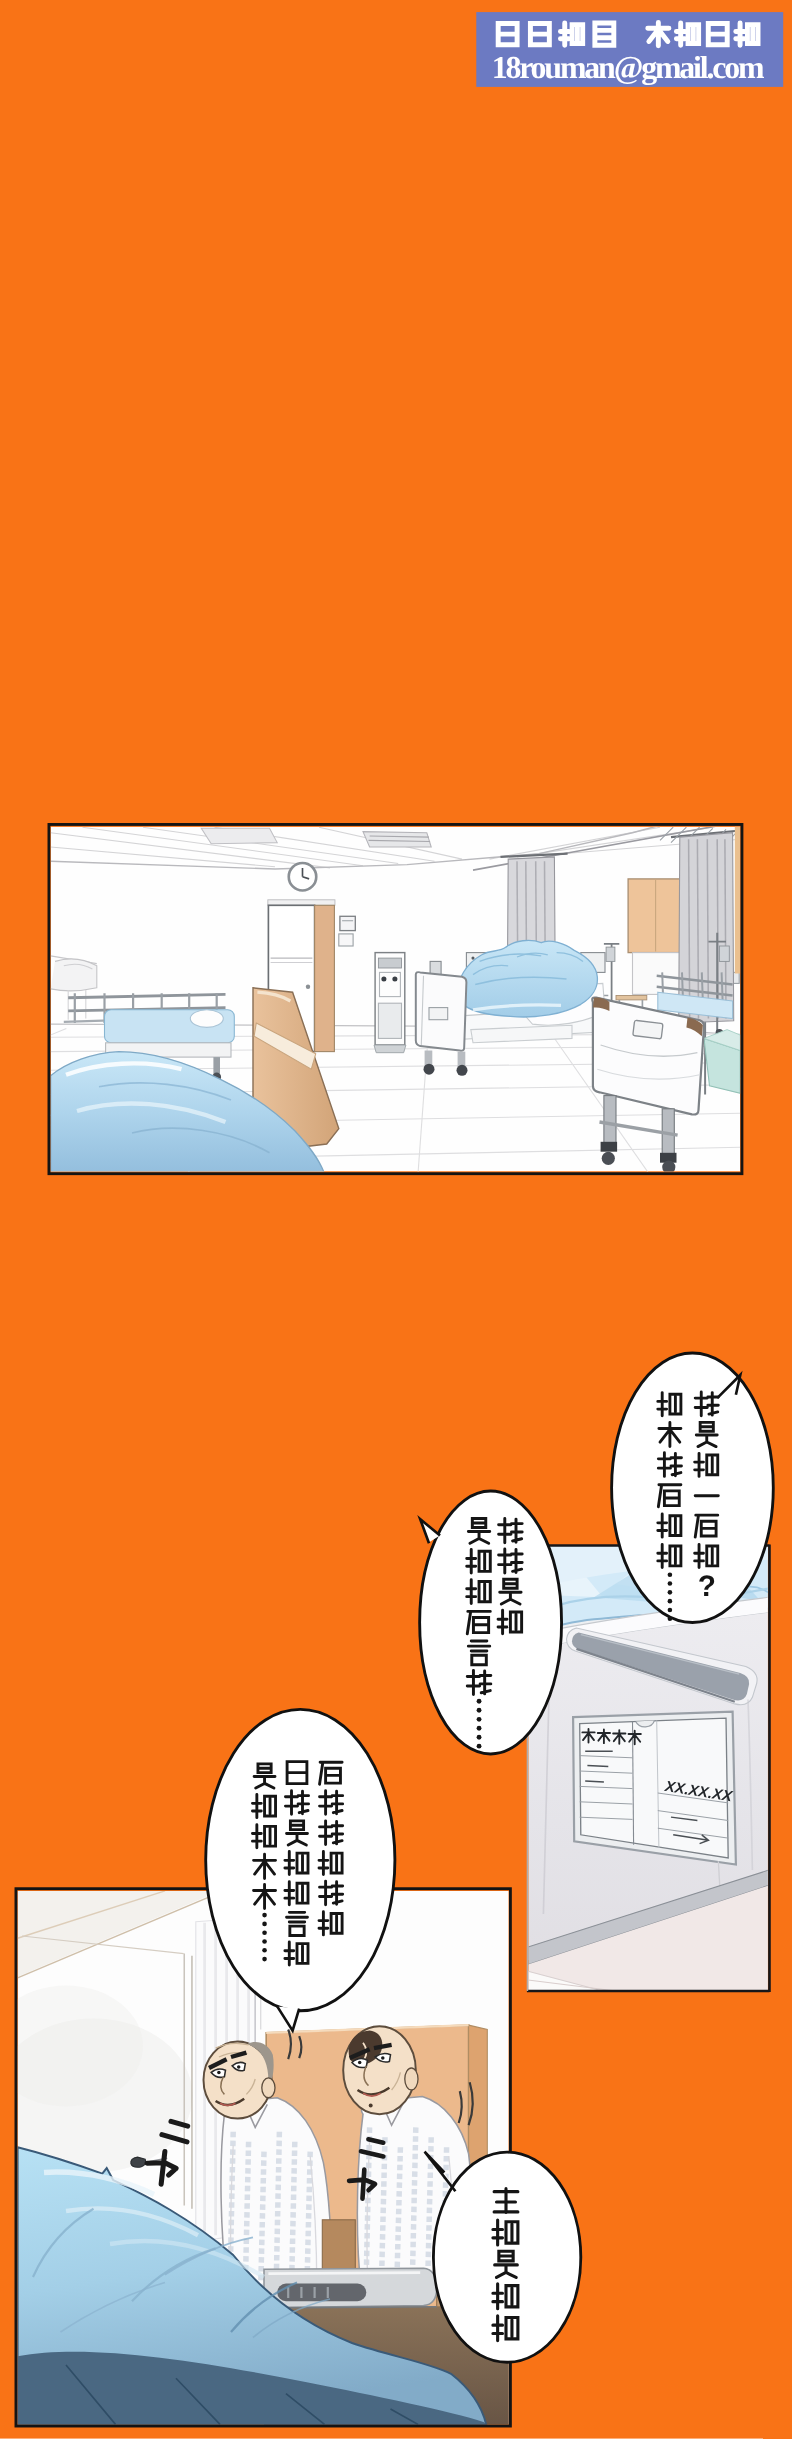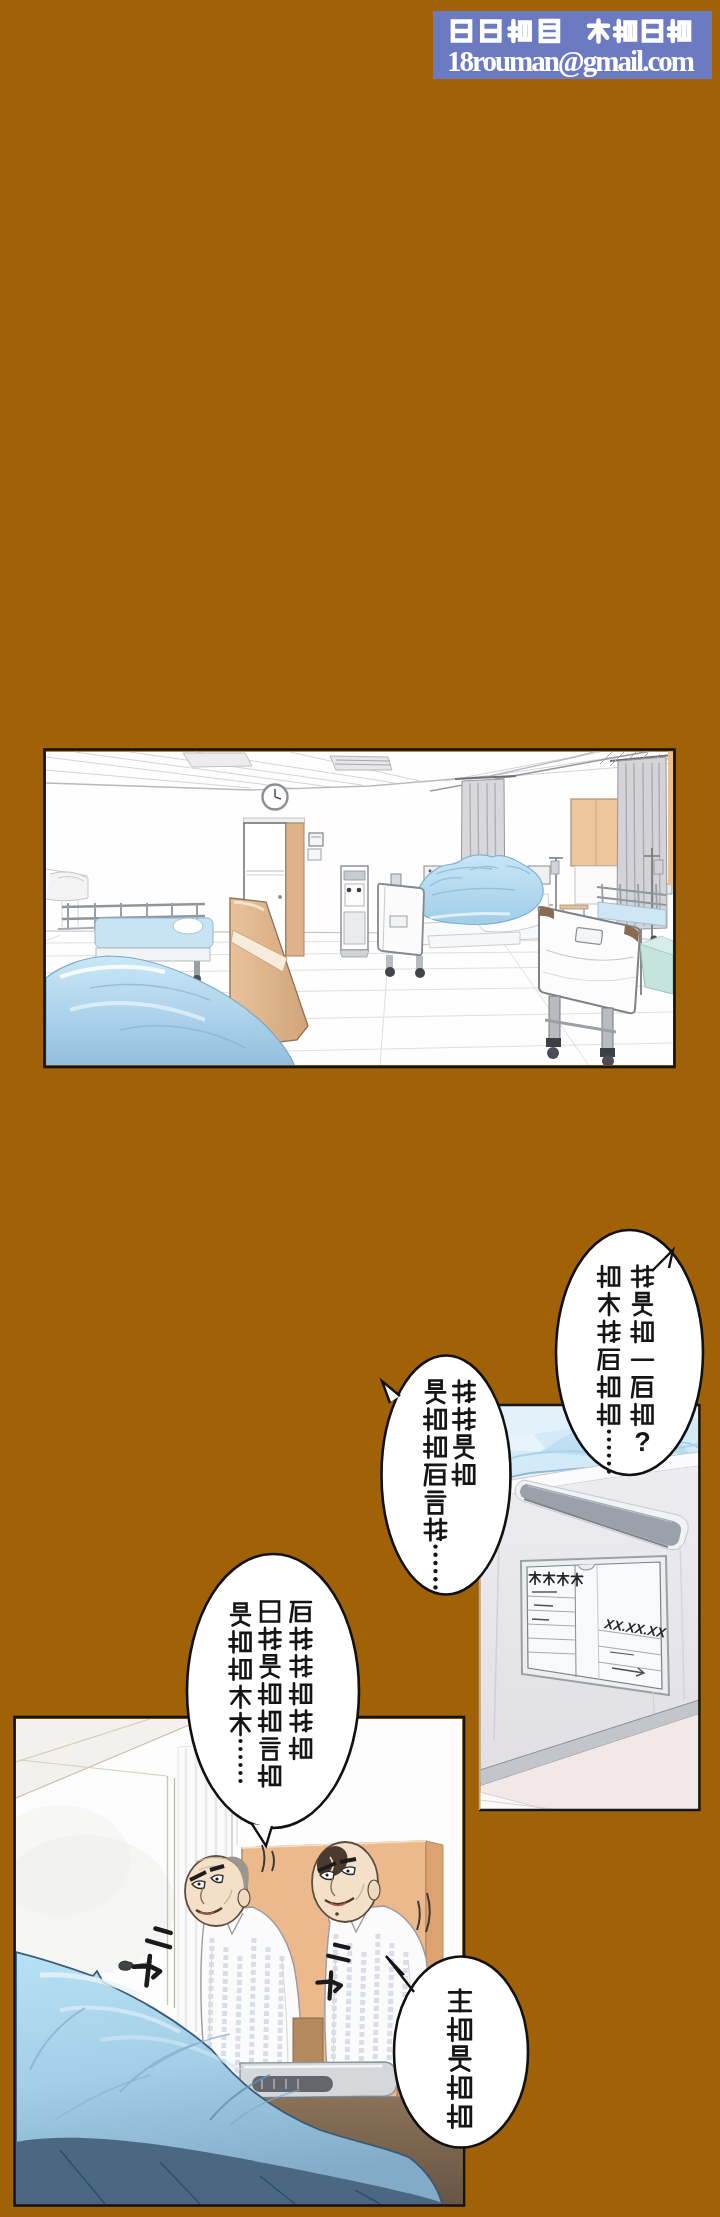--- a/index.html
+++ b/index.html
@@ -1,13 +1,13 @@
 <!DOCTYPE html>
 <html><head><meta charset="utf-8"><style>html,body{margin:0;padding:0;background:#fff}*{box-sizing:border-box}</style></head><body>
-<div style="position:relative;width:720px;height:2217px;background:#a16207;overflow:hidden;font-family:'Liberation Sans',sans-serif"><svg width="720" height="2217" viewBox="0 0 720 2217">
+<div style="position:relative;width:720px;height:2217px;background:#f97316;overflow:hidden;font-family:'Liberation Sans',sans-serif"><svg width="720" height="2217" viewBox="0 0 720 2217">
       <defs>
 <linearGradient id="gTan" x1="0" y1="0" x2="1" y2="0">
           <stop offset="0" stop-color="#e9c29c"></stop>
           <stop offset="1" stop-color="#d2a478"></stop>
         </linearGradient>
 <linearGradient id="gSheet1" x1="0" y1="0" x2="0" y2="1">
           <stop offset="0" stop-color="#c9e7f7"></stop>
           <stop offset="0.5" stop-color="#aed4ec"></stop>
           <stop offset="1" stop-color="#93bedd"></stop>
         </linearGradient>

